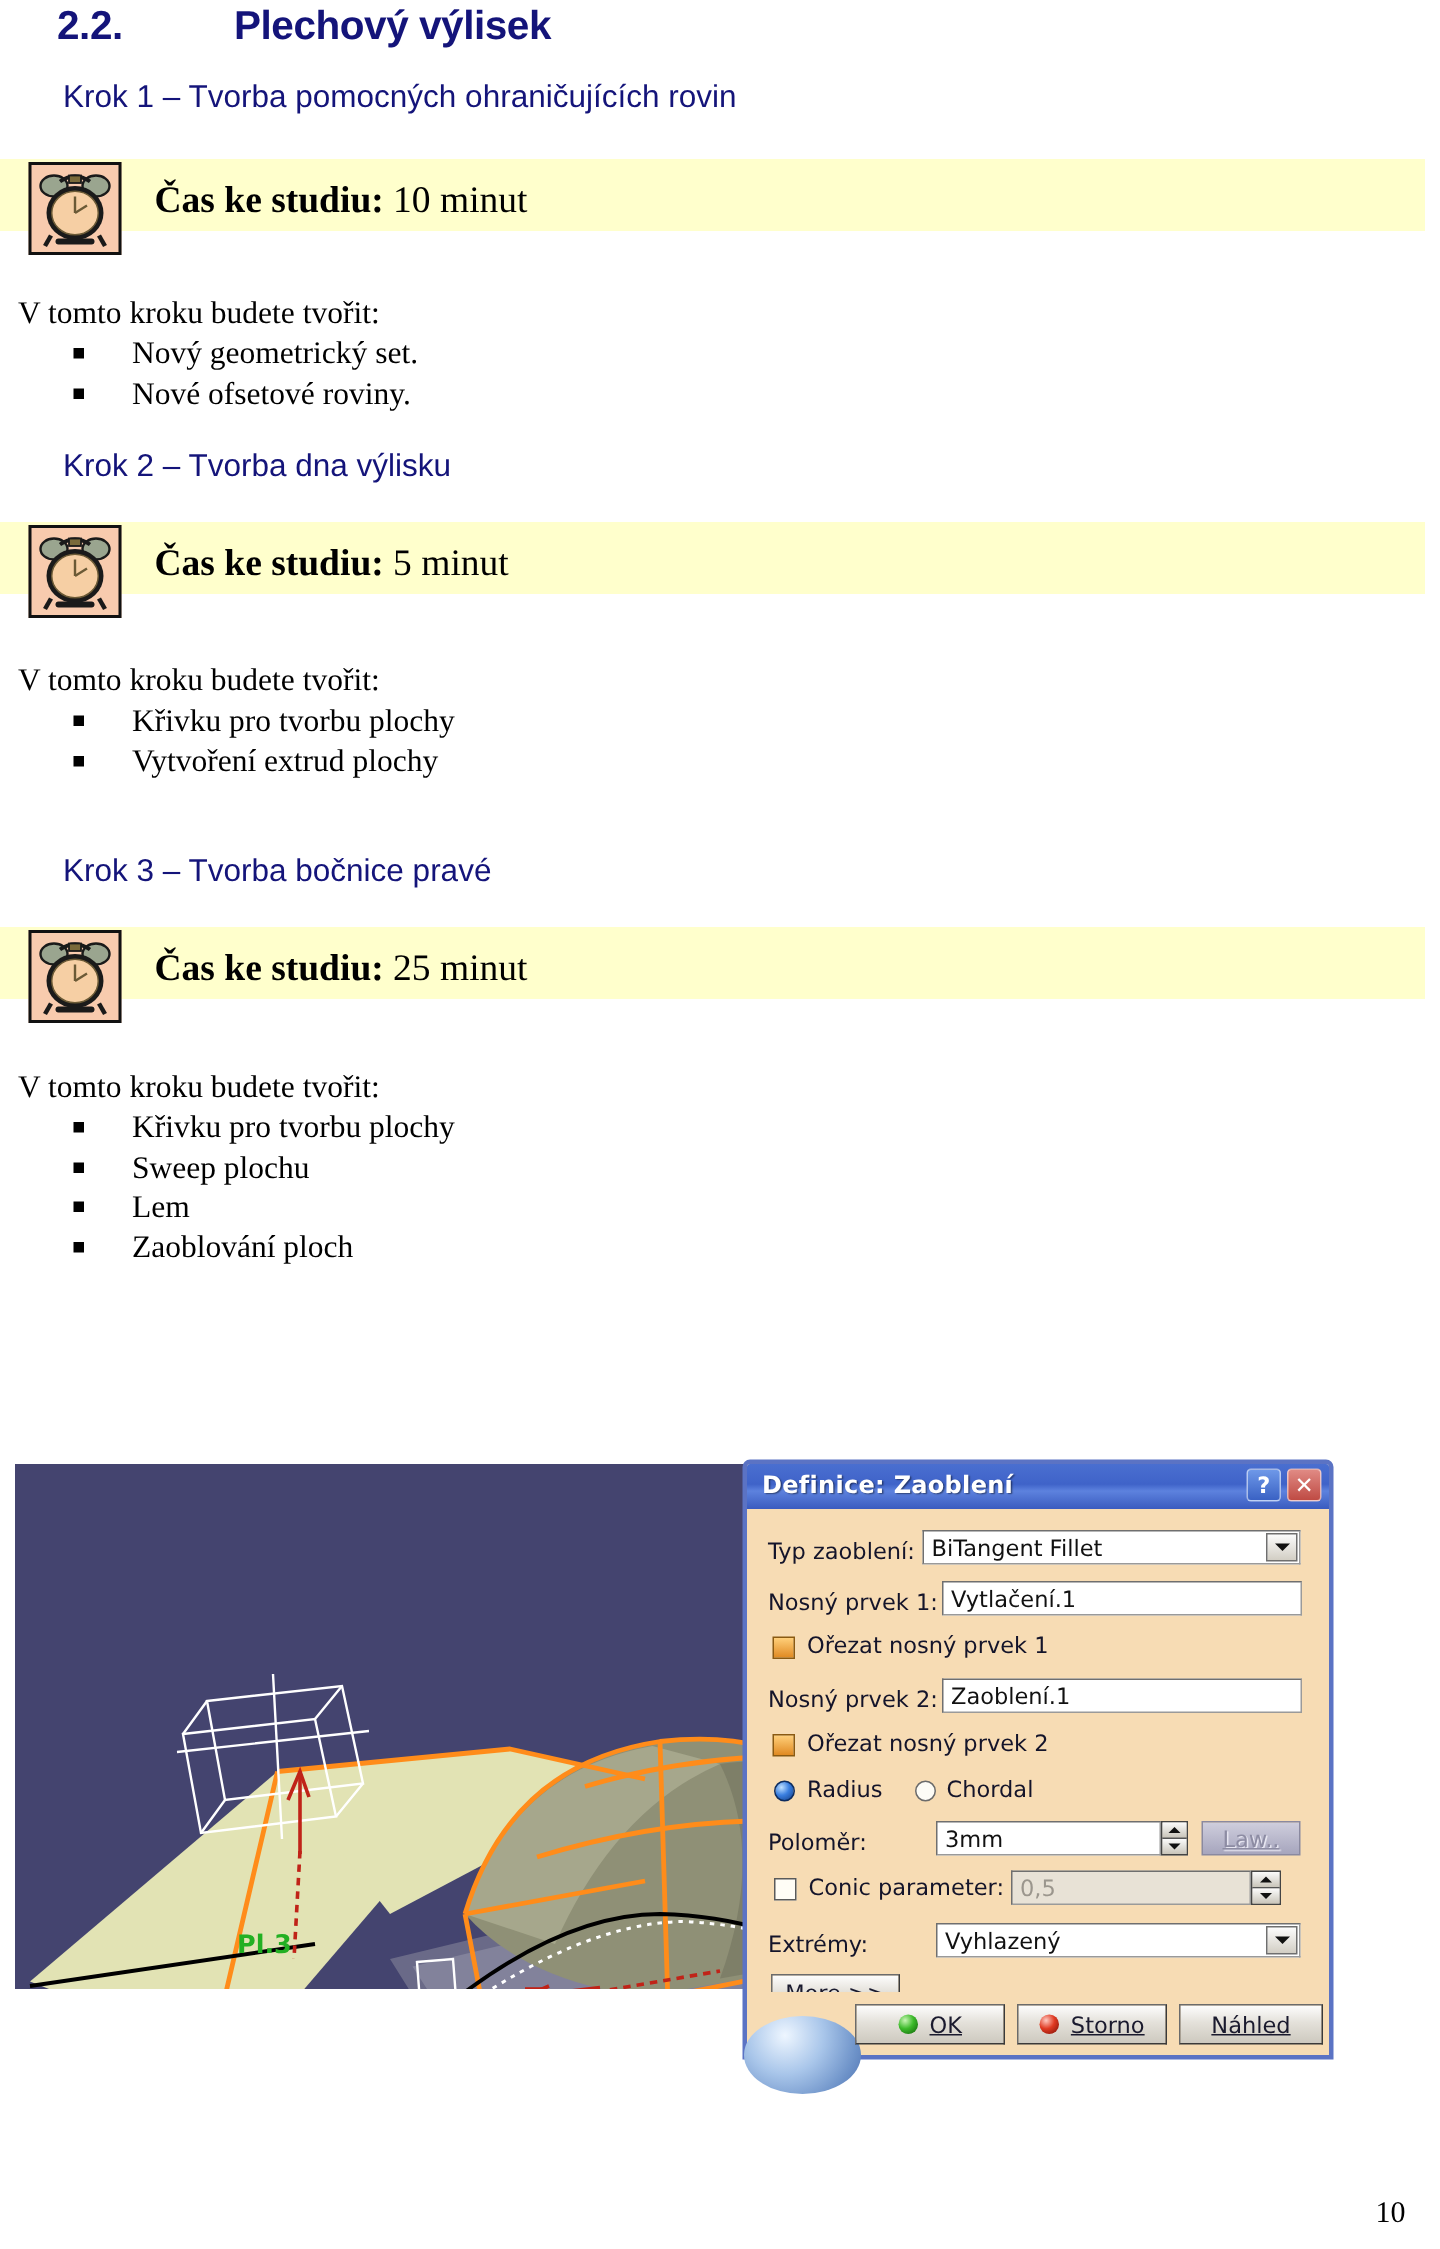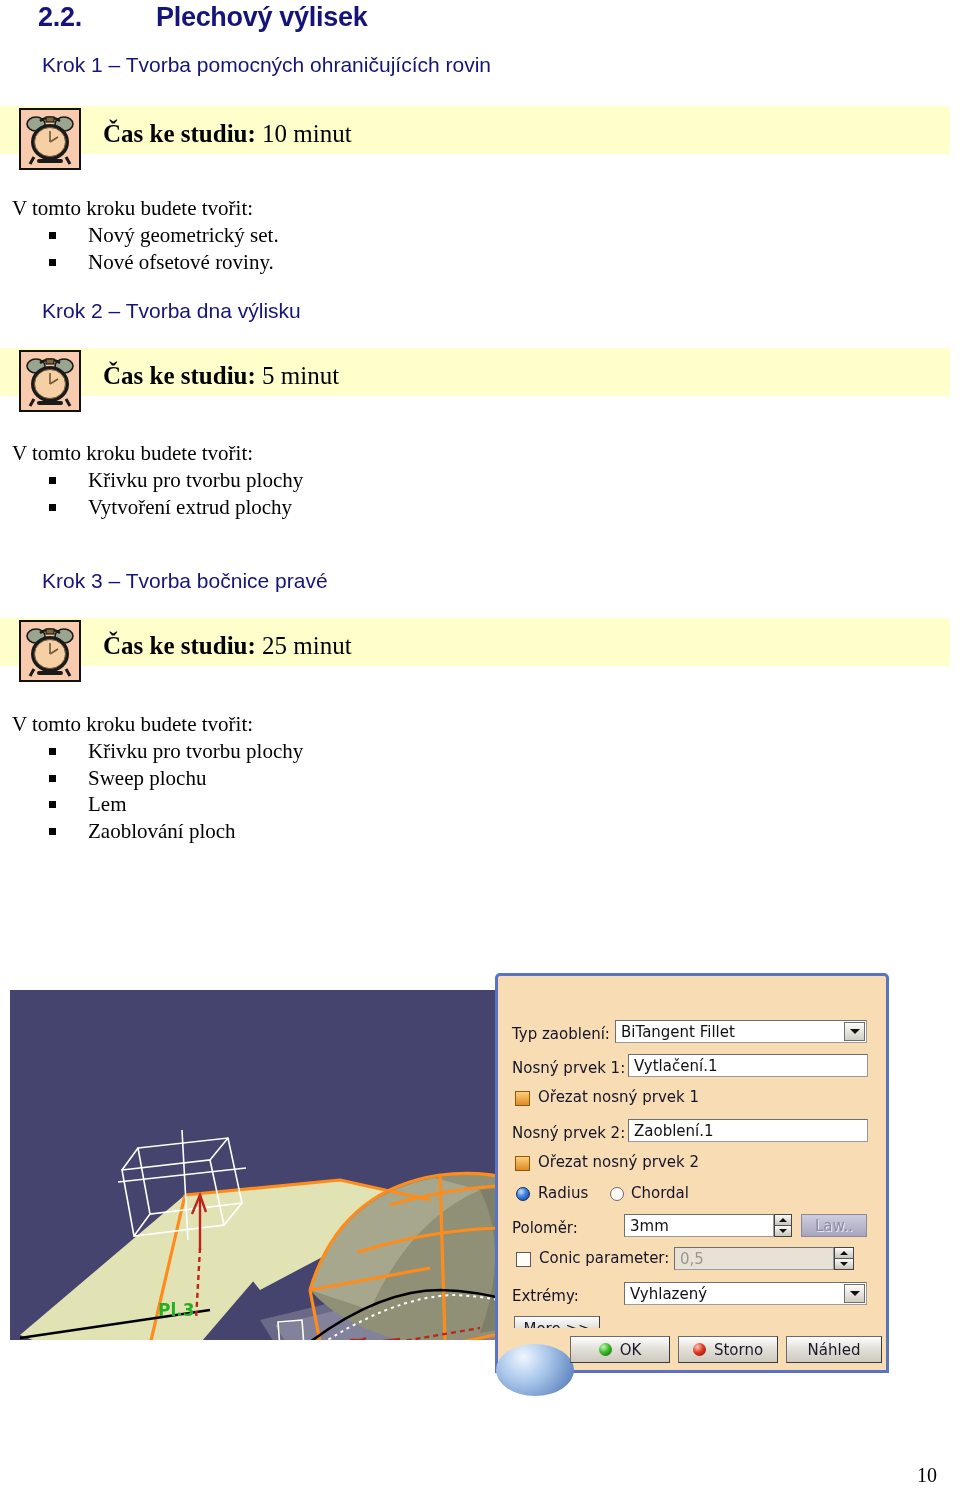--- a/index.html
+++ b/index.html
@@ -107,21 +107,21 @@
   }
 
   
   #cad-shot {
     position: absolute;
     left: 10px; top: 973px;
     width: 869px; height: 414px;
   }
   #viewport {
     position: absolute;
-    left: 0; top: 17px;
+    left: 0; top: 3px;
     width: 868px; height: 350px;
     background: #44446f;
     overflow: hidden;
   }
 
   
   #dialog {
     position: absolute;
     left: 485px; top: 0px;
     width: 394px; height: 400px;
@@ -251,20 +251,21 @@
     position: absolute;
     background: linear-gradient(to bottom,#fdfdfd 0%,#e4e1da 45%,#cdc9bf 100%);
     border: 1px solid #6b6b6b;
     border-right-color: #3a3a3a;
     border-bottom-color: #3a3a3a;
     box-sizing: border-box;
     font-size: 15px;
     color: #1a1a2e;
     display: flex; align-items: center; justify-content: center;
     white-space: nowrap;
+    text-decoration: underline;
   }
   .btn.disabled {
     background: linear-gradient(to bottom,#cfcedd,#a6a5bd);
     color: #8d8ca3;
     border-color: #8a89a0;
     text-shadow: 1px 1px 0 #e6e5f0;
   }
   .dot { width: 13px; height: 13px; border-radius: 50%; margin-right: 8px; display:inline-block; }
   .dot.green { background: radial-gradient(circle at 34% 30%, #c8f6b4 0%, #3cba2a 45%, #0d5c07 100%); }
   .dot.red   { background: radial-gradient(circle at 34% 30%, #ffc9c0 0%, #e03a22 45%, #760d04 100%); }
@@ -476,20 +477,25 @@
         <path d="M356 348 L340 355 L358 362"></path>
         <path d="M340 355 L390 349"></path>
       </g>
 
       <text x="148" y="326" font-family="DejaVu Sans, sans-serif" font-size="17" font-weight="bold" fill="#23b023">Pl.3</text>
     </svg>
   </div>
 
   <div id="dialog">
 
+    <div id="dialog-titlebar">
+      <div id="dialog-title">Definice: Zaoblení</div>
+      <div class="tb-btn" id="btn-help">?</div>
+      <div class="tb-btn" id="btn-close">✕</div>
+    </div>
 
     <div class="dlg-body">
 
       <div class="row" style="top:19px;">Typ zaoblení:</div>
       <div class="txtfield" style="left:117px; top:14px; width:252px;">BiTangent Fillet</div>
       <div class="combo-arrow" style="left:346px; top:16px;">
           <i></i>
         </div>
 
       <div class="row" style="top:53px;">Nosný prvek 1:</div>

